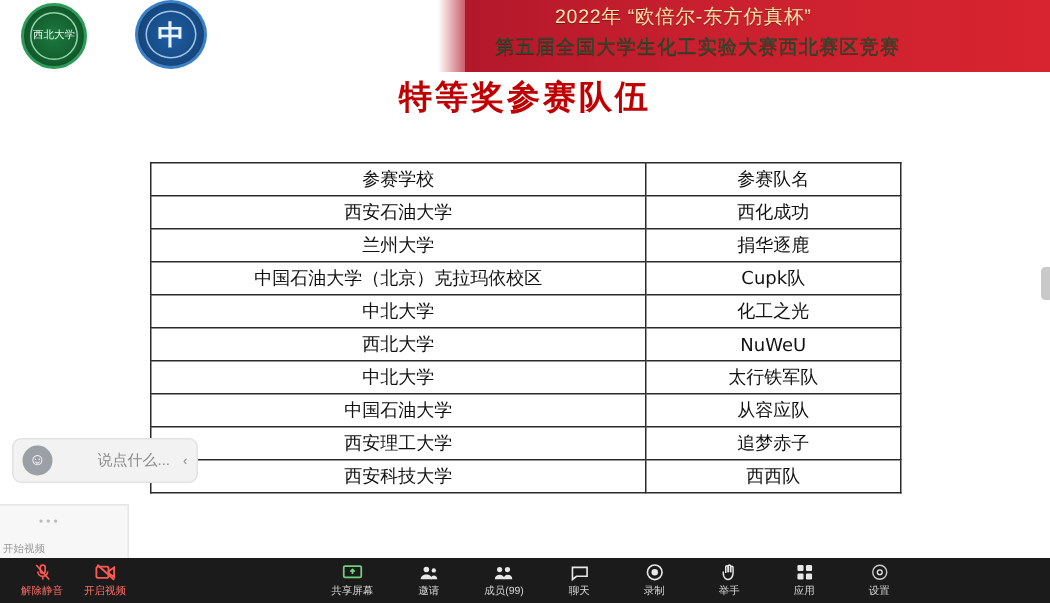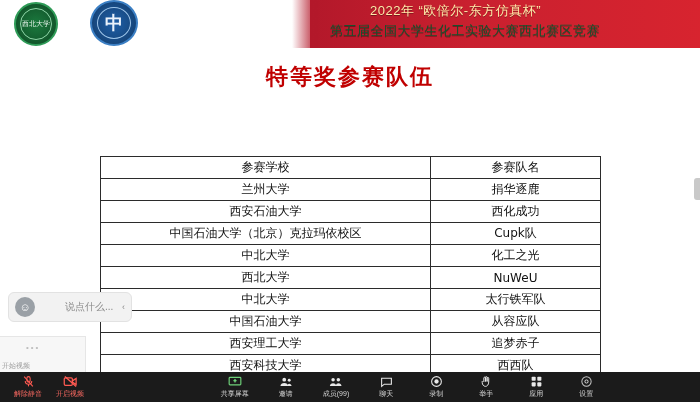--- a/index.html
+++ b/index.html
@@ -78,41 +78,40 @@
     position:absolute; inset:5px; border:1px solid #9fc6ea; border-radius:50%;
   }
   .logo2 .mark {
     position:absolute; inset:0; display:flex; align-items:center; justify-content:center;
     color:#eaf2fb; font-size:18px; font-weight:bold;
   }
 
   
   .slide-title {
     position: absolute;
-    left: 0; top: 62px; width: 700px;
+    left: 0; top: 50px; width: 700px;
     text-align: center;
     color: #c00000;
     font-size: 22px;
     font-weight: bold;
     letter-spacing: 2px;
     font-family: "DejaVu Serif", serif;
   }
 
   
   .tbl-wrap {
     position: absolute;
     left: 100px; top: 108px;
     width: 500px;
   }
   table.award {
     border-collapse: collapse;
     width: 500px;
     table-layout: fixed;
     background:#fff;
-    margin-top:48px;
   }
   table.award td, table.award th {
     border: 1px solid #2b2b2b;
     height: 22px;
     font-size: 12px;
     text-align: center;
     color: #111;
     font-weight: normal;
     font-family: "DejaVu Sans", "Liberation Sans", sans-serif;
     padding: 0 2px;
@@ -244,26 +243,26 @@
           <col class="c2">
         </colgroup>
       <thead>
         <tr>
           <th>参赛学校</th>
           <th>参赛队名</th>
         </tr>
       </thead>
       <tbody>
         <tr>
+          <td>西安石油大学</td>
+          <td>西化成功</td>
+        </tr>
+        <tr>
           <td>兰州大学</td>
           <td>捐华逐鹿</td>
-        </tr>
-        <tr>
-          <td>西安石油大学</td>
-          <td>西化成功</td>
         </tr>
         <tr>
           <td>中国石油大学（北京）克拉玛依校区</td>
           <td>Cupk队</td>
         </tr>
         <tr>
           <td>中北大学</td>
           <td>化工之光</td>
         </tr>
         <tr>

